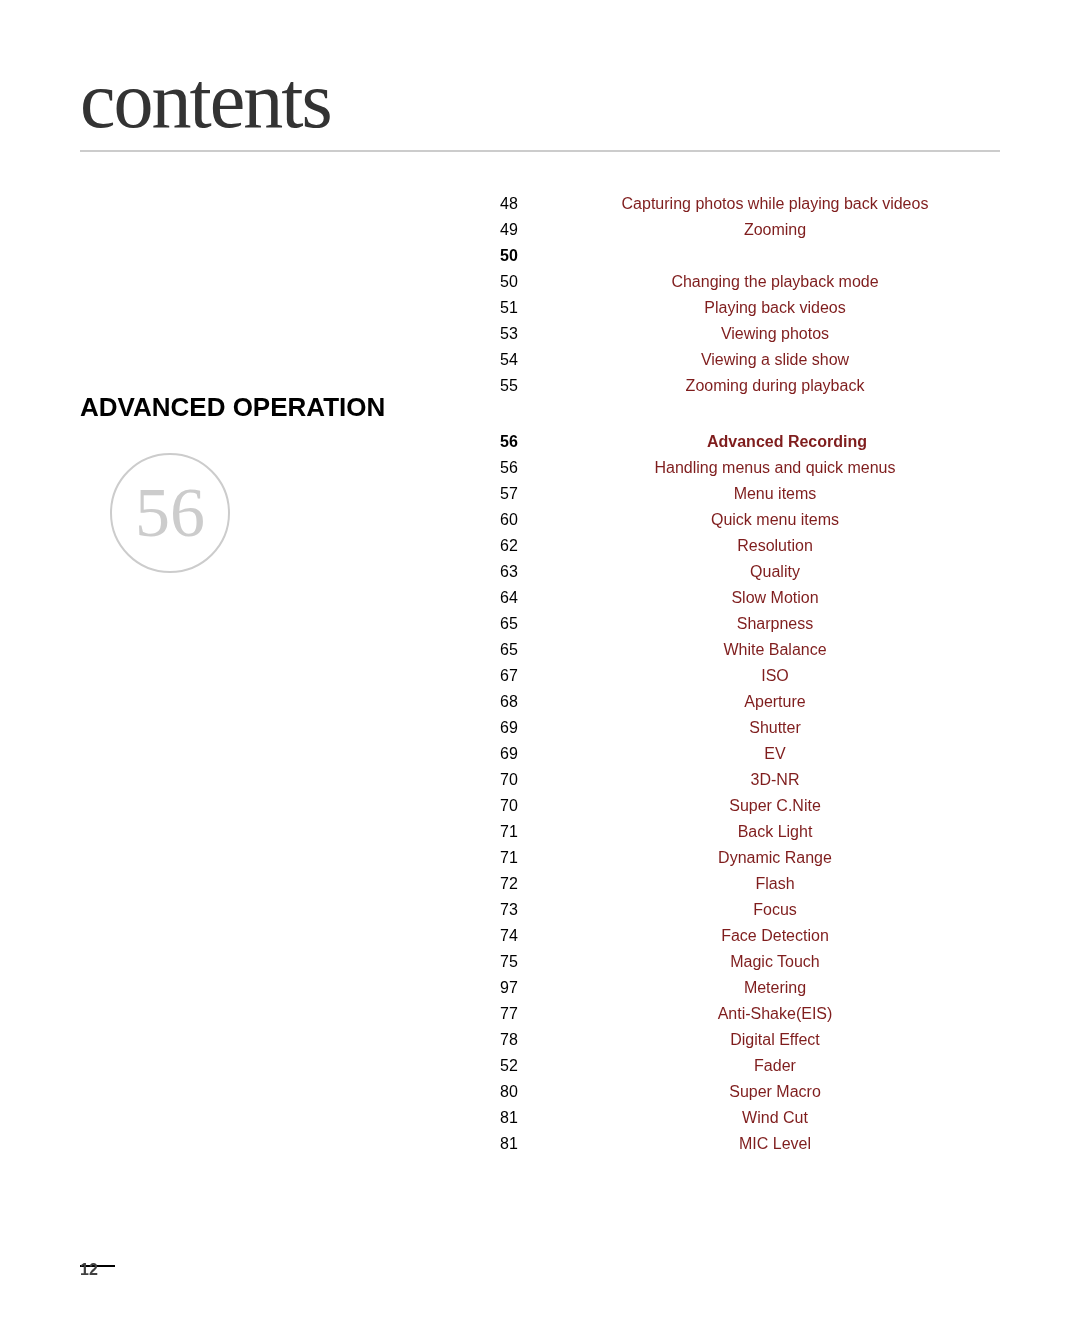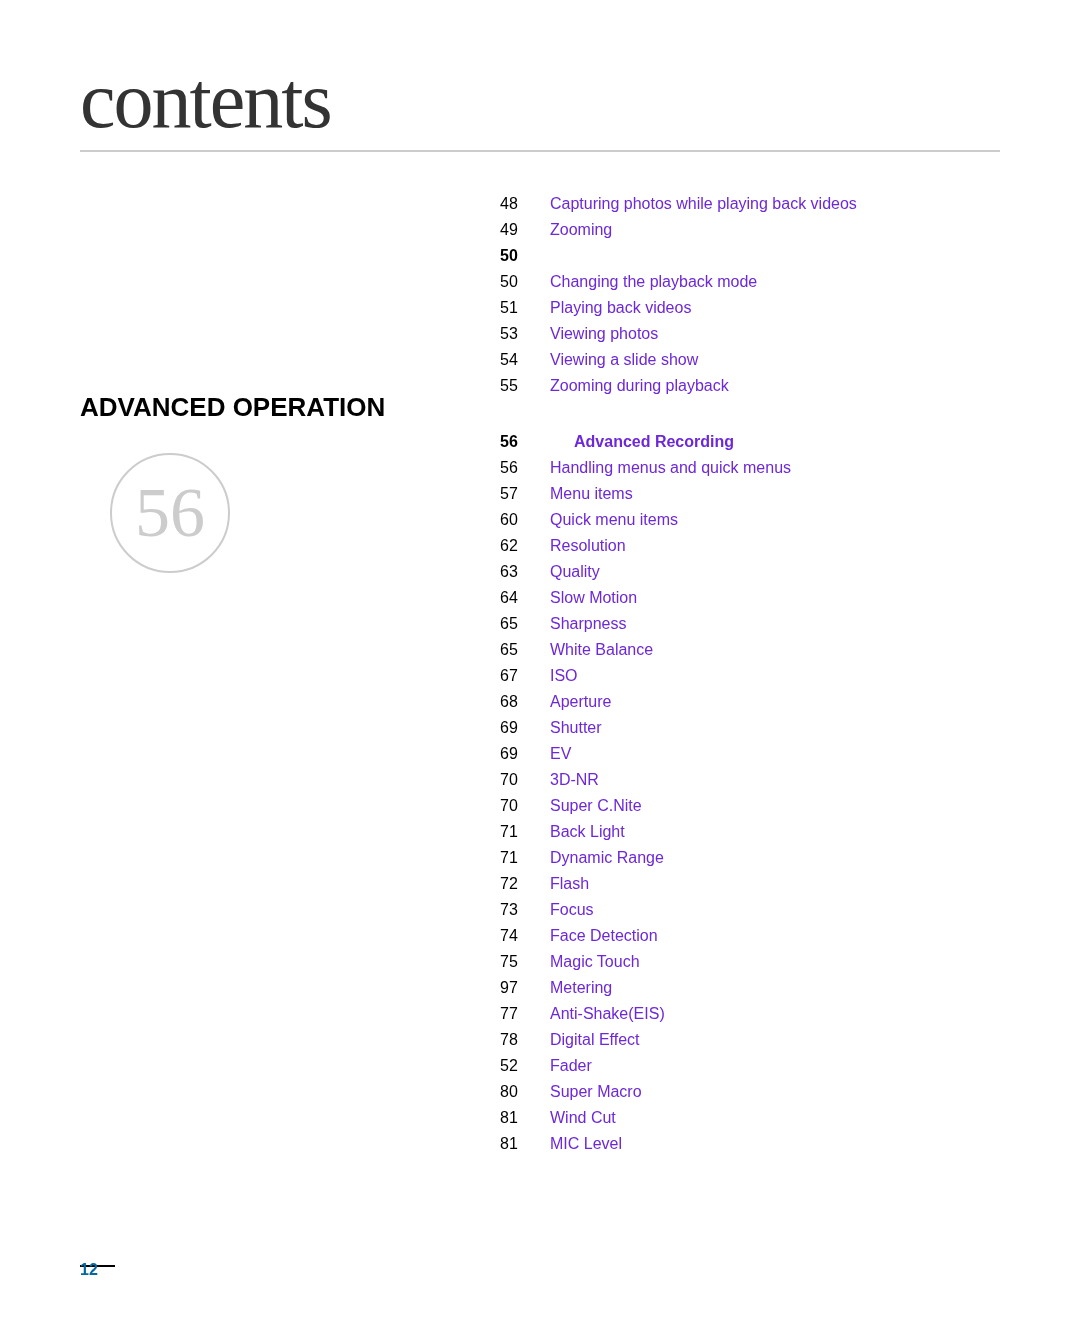--- a/index.html
+++ b/index.html
@@ -63,22 +63,23 @@
       flex-shrink: 0;
       text-align: left;
     }
 
     .toc-page.bold {
       font-weight: bold;
     }
 
     .toc-label {
       font-size: 16px;
-      color: #6d28d9;
+      color: #7f1d1d;
       flex: 1;
+      text-align: center;
     }
 
     .toc-label.bold {
       font-weight: bold;
     }
 
     .toc-label.section-bold {
       font-weight: bold;
       margin-left: 24px;
     }
@@ -108,21 +109,21 @@
       font-family: Georgia, serif;
       margin-left: 30px;
     }
 
     .page-footer {
       position: absolute;
       bottom: 50px;
       left: 80px;
       font-size: 16px;
       font-weight: bold;
-      color: #0369a1;
+      color: #404040;
     }
 
     .footer-line {
       position: absolute;
       bottom: 62px;
       left: 80px;
       width: 35px;
       height: 2px;
       background: #000000;
     }

